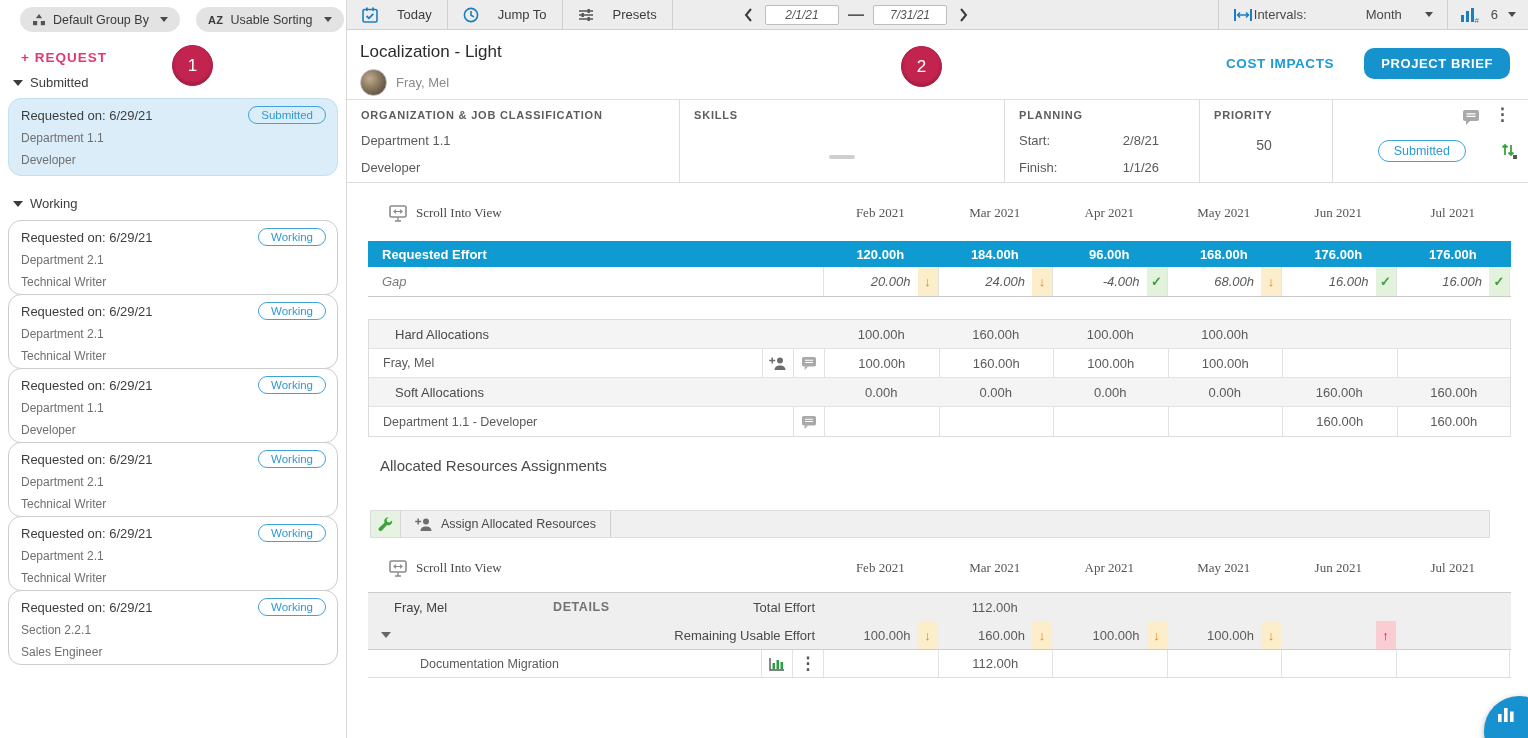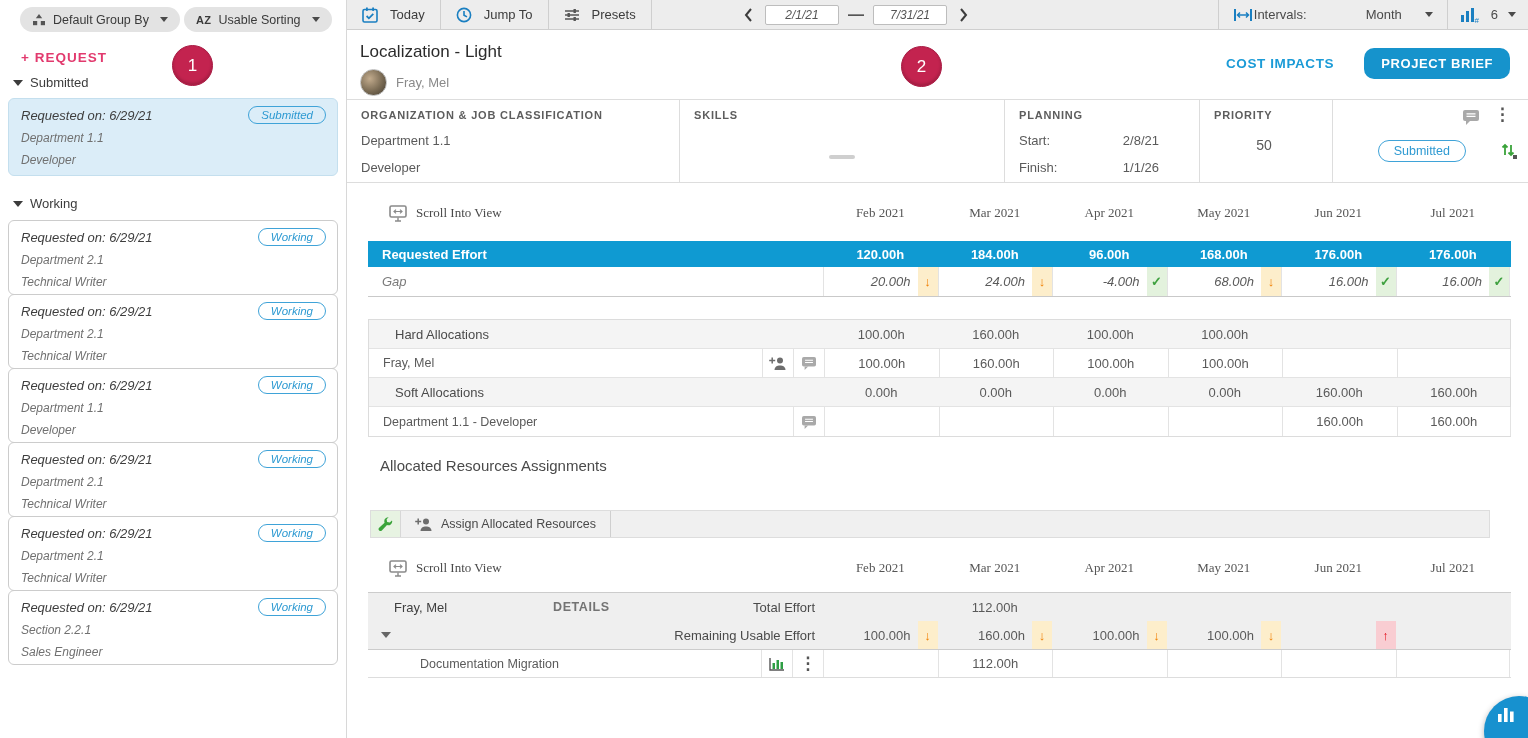--- a/index.html
+++ b/index.html
@@ -3,52 +3,52 @@
 <meta charset="utf-8">
 <style>
   * { margin:0; padding:0; box-sizing:border-box; }
   html,body { width:1528px; height:738px; background:#fff; overflow:hidden;
     font-family:"Liberation Sans", sans-serif; color:#3c3c3c; }
   .stage { position:relative; width:1528px; height:738px; background:#fff; overflow:hidden; }
 
   
   .sidebar { position:absolute; left:0; top:0; width:347px; height:100%; background:#fff;
     border-right:1px solid #d8d8d8; }
-  .pill-row { position:absolute; top:7px; left:20px; display:flex; gap:4px; }
+  .pill-row { position:absolute; top:7px; left:20px; display:flex; gap:16px; }
   .pill { display:flex; align-items:center; gap:7px; height:25px; padding:0 12px;
     background:#e3e3e3; border-radius:13px; font-size:12.5px; color:#3a3a3a; cursor:pointer; }
   .pill .caret { margin-left:4px; }
   .caret { width:0; height:0; border-left:4.5px solid transparent; border-right:4.5px solid transparent;
     border-top:5.5px solid #4a4a4a; display:inline-block; }
   .az-glyph { font-weight:bold; font-size:11px; color:#3a3a3a; letter-spacing:.5px; }
   .request-link { position:absolute; top:50px; left:21px; font-size:13.5px; font-weight:bold;
     letter-spacing:1px; color:#e23a6e; cursor:pointer; }
   .section-hd { position:absolute; left:13px; display:flex; align-items:center; gap:7px;
     font-size:13px; color:#3c3c3c; cursor:pointer; }
   .tri-down { width:0; height:0; border-left:5px solid transparent; border-right:5px solid transparent;
     border-top:6px solid #3c3c3c; }
   .card { position:absolute; left:8px; width:330px; height:75px; background:#fff;
-    border:1px solid #ccc; border-radius:6px; padding:9px 12px; cursor:pointer;font-style:italic; }
+    border:1px solid #ccc; border-radius:13px; padding:9px 12px; cursor:pointer; }
   .card.selected { background:#dbedf8; border-color:#c4dfee; height:78px; }
   .card-title { font-size:13px; color:#3e3e3e; }
   .card-badge { position:absolute; right:11px; top:7px; border:1.5px solid #3fa3d8; color:#2e9ad2;
     border-radius:12px; font-size:11.5px; padding:2px 12px; background:transparent; }
   .card-line { font-size:12px; color:#707070; margin-top:8px; }
 
   
   .anno { position:absolute; width:41px; height:41px; border-radius:50%; background:#c3234f;
     border:1px solid #a81c44; box-shadow:inset 0 -2px 3px rgba(0,0,0,.18); color:#fff;
     display:flex; align-items:center; justify-content:center; font-size:17px; z-index:50; }
 
   
   .main { position:absolute; left:347px; top:0; width:1181px; height:100%; }
 
   .toolbar { position:absolute; top:0; left:0; right:0; height:30px; background:#ededed;
     border-bottom:1px solid #cfcfcf; display:flex; align-items:stretch; }
-  .tb-btn { display:flex; align-items:center; gap:12px; padding:0 15px;
+  .tb-btn { display:flex; align-items:center; gap:19px; padding:0 15px;
     border-right:1px solid #cfcfcf; font-size:13px; color:#3c3c3c; cursor:pointer; }
   .date-nav { position:absolute; left:393px; top:0; height:30px; display:flex; align-items:center; gap:9px; }
   .date-input { width:74px; height:20px; border:1px solid #bdbdbd; border-radius:2px; background:#fff;
     font-style:italic; font-size:12px; color:#555; text-align:center; font-family:"Liberation Sans",sans-serif; }
   .date-dash { color:#555; font-weight:bold; }
   .chev-btn { display:flex; align-items:center; padding:0 3px; cursor:pointer; }
   .tb-right { margin-left:auto; display:flex; align-items:stretch; border-left:1px solid #cfcfcf; }
   .intervals-sec { display:flex; align-items:center; gap:1px; padding:0 14px; width:228px; cursor:pointer; }
   .intervals-sec .val { margin-left:auto; font-size:13px; color:#4a4a4a; }
   .intervals-sec .caret { margin-left:22px; }

